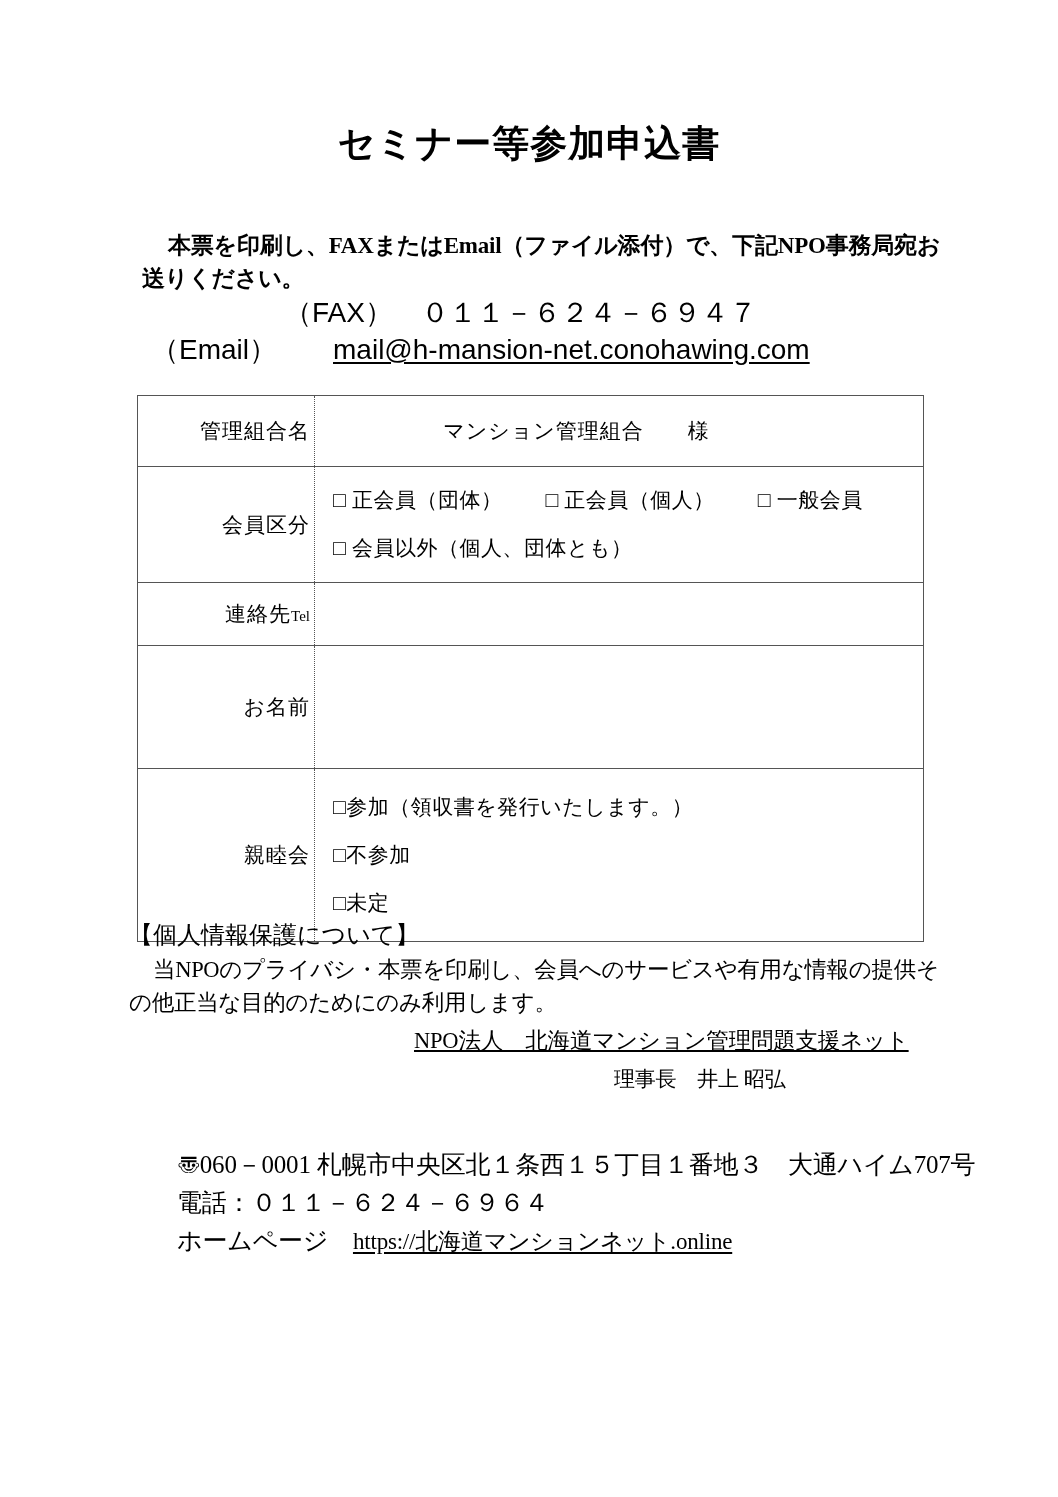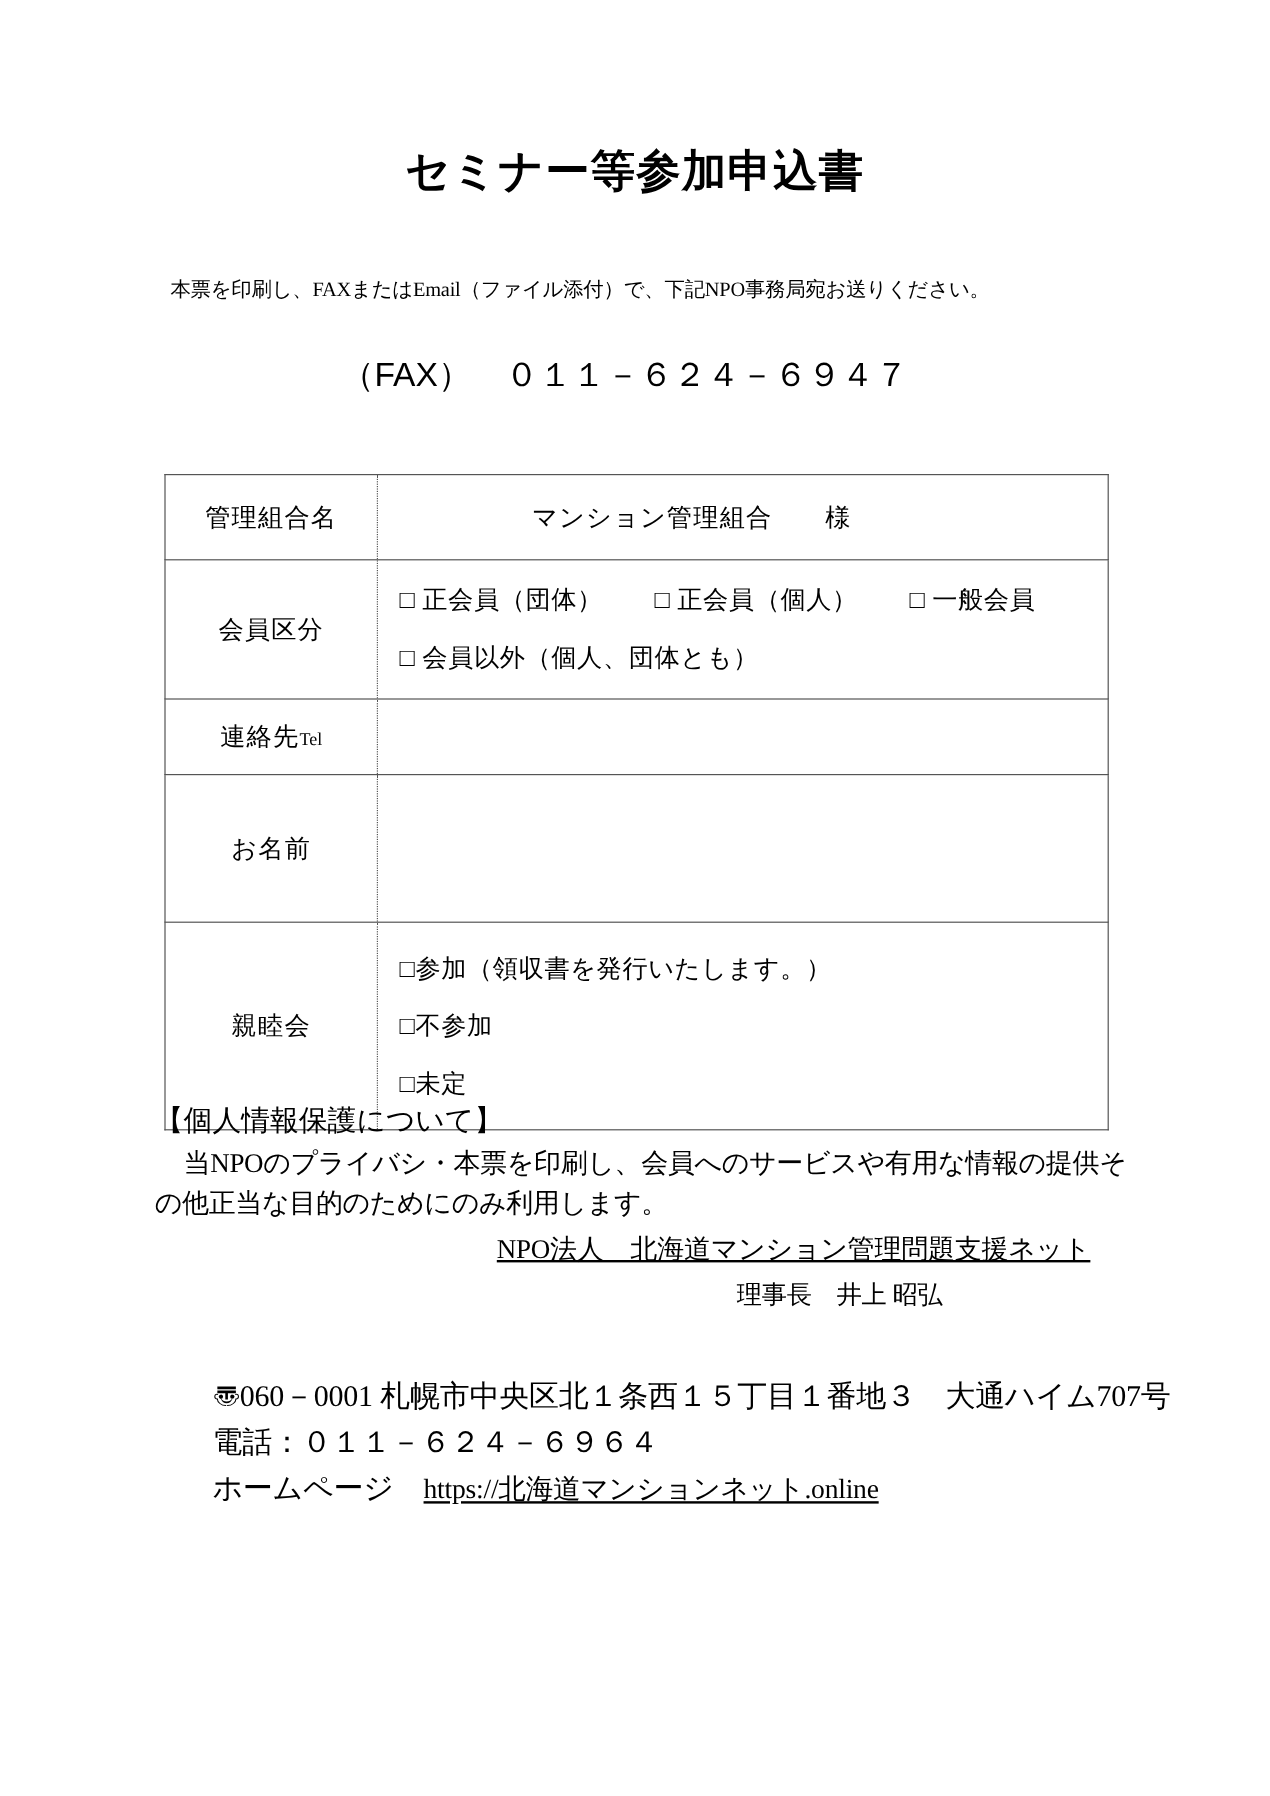--- a/index.html
+++ b/index.html
@@ -36,27 +36,28 @@
     text-align: center;
     font-size: 37px;
     font-weight: bold;
     letter-spacing: 1px;
     line-height: 1.1;
   }
 
   
   .intro {
     position: absolute;
-    left: 116px;
+    left: 142px;
     top: 230px;
     width: 812px;
-    font-size: 17px;
+    font-size: 23px;
     line-height: 1.42;
     text-indent: 26px;
     letter-spacing: -0.2px;
+    font-weight: bold;
   }
 
   
   .contact-block {
     position: absolute;
     left: 129px;
     top: 295px;
     width: 812px;
     font-family: "Liberation Sans", "DejaVu Sans", sans-serif;
   }
@@ -89,21 +90,21 @@
   .form-table tr { }
   .form-table td {
     border-top: 1.6px solid #555;
     border-bottom: 1.6px solid #555;
     padding: 0;
     vertical-align: middle;
     font-size: 21px;
   }
   .form-table td.label-cell {
     width: 168px;
-    text-align: center;
+    text-align: right;
     border-left: 1.6px solid #555;
     border-right: 1.4px dotted #555;
     letter-spacing: 1px;
     padding: 6px 4px;
   }
   .form-table td.value-cell {
     border-right: 1.6px solid #555;
     padding: 6px 18px;
     text-align: left;
   }
@@ -205,20 +206,21 @@
 <body>
 
 <div class="page">
 
   <div class="doc-title">セミナー等参加申込書</div>
 
   <div class="intro">本票を印刷し、FAXまたはEmail（ファイル添付）で、下記NPO事務局宛お送りください。</div>
 
   <div class="contact-block">
     <div class="fax-line"><span>（FAX）</span><span>　０１１－６２４－６９４７</span></div>
+    <div class="email-line"><span>（Email）</span><span>　　</span><span class="email-addr">mail@h-mansion-net.conohawing.com</span></div>
   </div>
 
   <table class="form-table">
     <tbody>
       <tr class="row-kanri">
         <td class="label-cell">管理組合名</td>
         <td class="value-cell">
           <div class="kanri-value">マンション管理組合　　様</div>
         </td>
       </tr>

